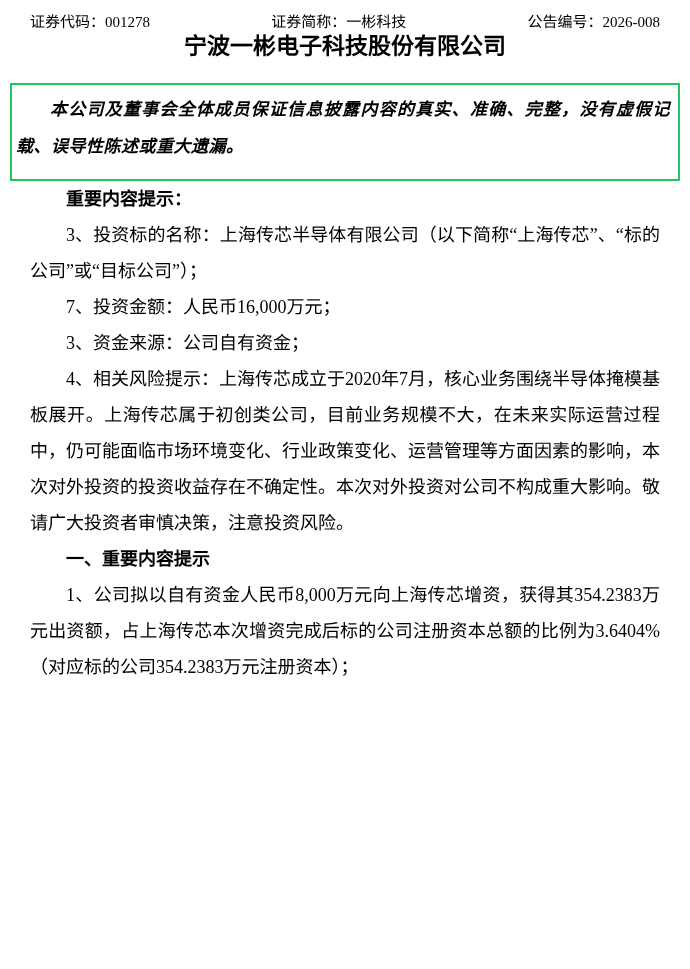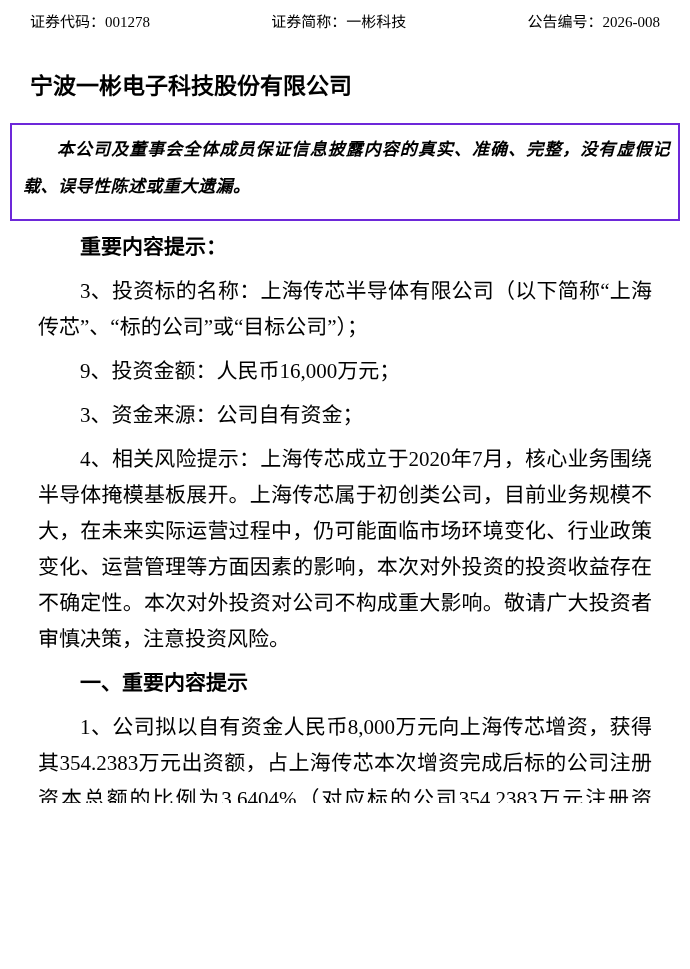--- a/index.html
+++ b/index.html
@@ -23,53 +23,53 @@
   .doc-header {
     display: flex;
     justify-content: space-between;
     align-items: baseline;
     font-size: 15px;
     line-height: 20px;
     white-space: nowrap;
   }
   
   .title-block {
-    margin-top: 40px;
+    text-align: center;
     font-family: "Liberation Sans", "DejaVu Sans", sans-serif;
     font-weight: bold;
   }
   .title-line1 {
     font-size: 23px;
     line-height: 28px;
   }
   .title-line2 {
     font-size: 23px;
     line-height: 28px;
     margin-top: 23px;
   }
   
   .disclaimer-box {
     margin: 23px -20px 0 -20px;
-    border: 2px solid #6d28d9;
-    padding: 6px 8px 14px 11px;
+    border: 2px solid #22c55e;
+    padding: 6px 8px 14px 4px;
   }
   .disclaimer-box p {
     margin: 0;
     font-size: 17px;
     line-height: 37px;
     font-weight: bold;
     font-style: italic;
     text-indent: 2em;
     text-align: justify;
     letter-spacing: 0.5px;
   }
   
   .body-text p {
-    margin: 8px;
-    font-size: 21px;
+    margin: 0;
+    font-size: 18px;
     line-height: 36px;
     text-indent: 2em;
     text-align: justify;
   }
   .heading {
     font-family: "Liberation Sans", "DejaVu Sans", sans-serif;
     font-weight: bold;
     font-size: 17px;
     line-height: 36px;
     text-indent: 2em;
@@ -99,21 +99,21 @@
 
   <div class="disclaimer-box">
     <p>本公司及董事会全体成员保证信息披露内容的真实、准确、完整，没有虚假记载、误导性陈述或重大遗漏。</p>
   </div>
 
   <div class="body-text">
 
     <p class="heading notice-heading">重要内容提示：</p>
 
     <p>3、投资标的名称：上海传芯半导体有限公司（以下简称“上海传芯”、“标的公司”或“目标公司”）；</p>
-    <p>9、投资金额：人民币16,000万元；</p>
+    <p>7、投资金额：人民币16,000万元；</p>
     <p>3、资金来源：公司自有资金；</p>
     <p>4、相关风险提示：上海传芯成立于2020年7月，核心业务围绕半导体掩模基板展开。上海传芯属于初创类公司，目前业务规模不大，在未来实际运营过程中，仍可能面临市场环境变化、行业政策变化、运营管理等方面因素的影响，本次对外投资的投资收益存在不确定性。本次对外投资对公司不构成重大影响。敬请广大投资者审慎决策，注意投资风险。</p>
 
     <p class="heading section-heading">一、重要内容提示</p>
 
     <p>1、公司拟以自有资金人民币8,000万元向上海传芯增资，获得其354.2383万元出资额，占上海传芯本次增资完成后标的公司注册资本总额的比例为3.6404%（对应标的公司354.2383万元注册资本）；</p>
 
   </div>
 
 </div>

